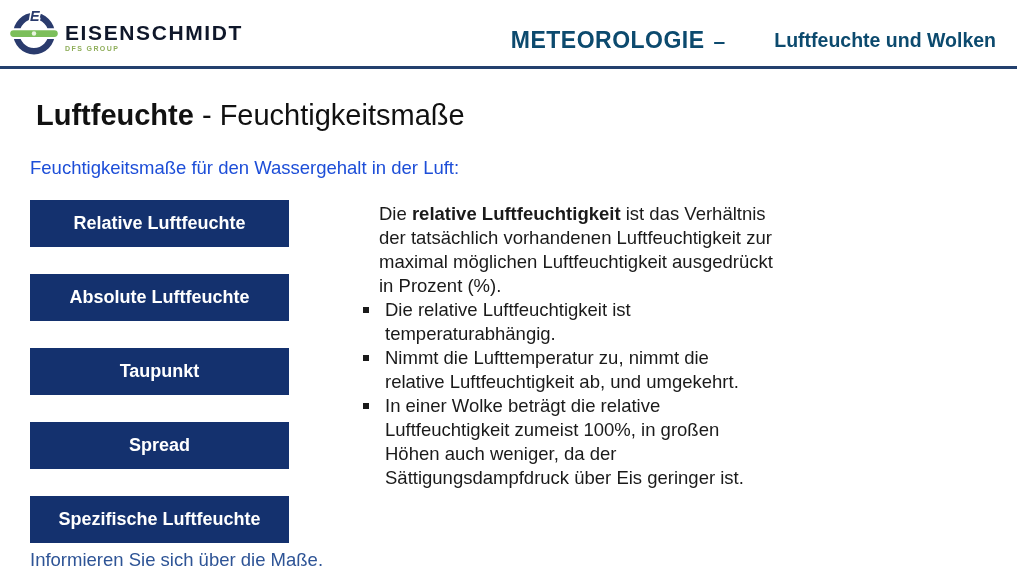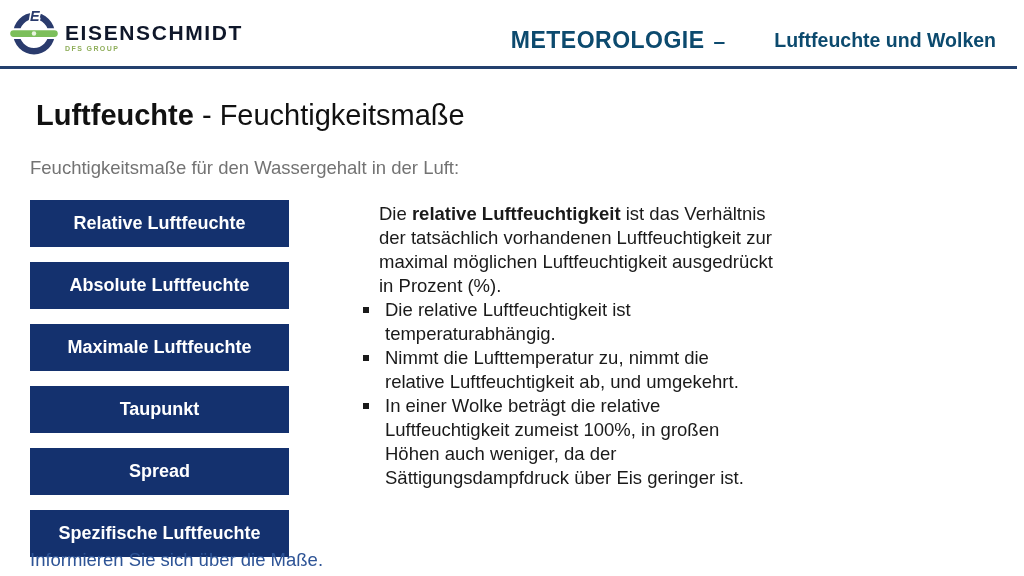--- a/index.html
+++ b/index.html
@@ -40,26 +40,26 @@
 
   
   .page-title {
     position: absolute; left: 30px; top: 99px;
     font-size: 29px; font-weight: normal; color: #111; margin-left: 6px;
   }
   .page-title b { font-weight: bold; }
 
   .subtitle {
     position: absolute; left: 30px; top: 157px;
-    font-size: 18.5px; color: #737373;
+    font-size: 18.5px; color: #1d4ed8;
   }
 
   .button-col {
     position: absolute; left: 30px; top: 200px;
-    display: flex; flex-direction: column; gap: 15px;
+    display: flex; flex-direction: column; gap: 27px;
   }
   .measure-btn {
     width: 259px; height: 47px;
     background: #14316e; color: #ffffff;
     border: none; cursor: pointer;
     font-family: "Liberation Sans", sans-serif;
     font-size: 18px; font-weight: bold;
     display: flex; align-items: center; justify-content: center;
   }
 
@@ -108,21 +108,20 @@
 </div>
 <div class="header-rule"></div>
 
 <h1 class="page-title"><b>Luftfeuchte</b><span> - Feuchtigkeitsmaße</span></h1>
 
 <div class="subtitle">Feuchtigkeitsmaße für den Wassergehalt in der Luft:</div>
 
 <div class="button-col">
   <button class="measure-btn">Relative Luftfeuchte</button>
   <button class="measure-btn">Absolute Luftfeuchte</button>
-  <button class="measure-btn">Maximale Luftfeuchte</button>
   <button class="measure-btn">Taupunkt</button>
   <button class="measure-btn">Spread</button>
   <button class="measure-btn">Spezifische Luftfeuchte</button>
 </div>
 
 <div class="body-text">
   <div class="para"><span>Die </span><b>relative Luftfeuchtigkeit</b><span> ist das Verhältnis
 der tatsächlich vorhandenen Luftfeuchtigkeit zur
 maximal möglichen Luftfeuchtigkeit ausgedrückt
 in Prozent (%).</span></div>

